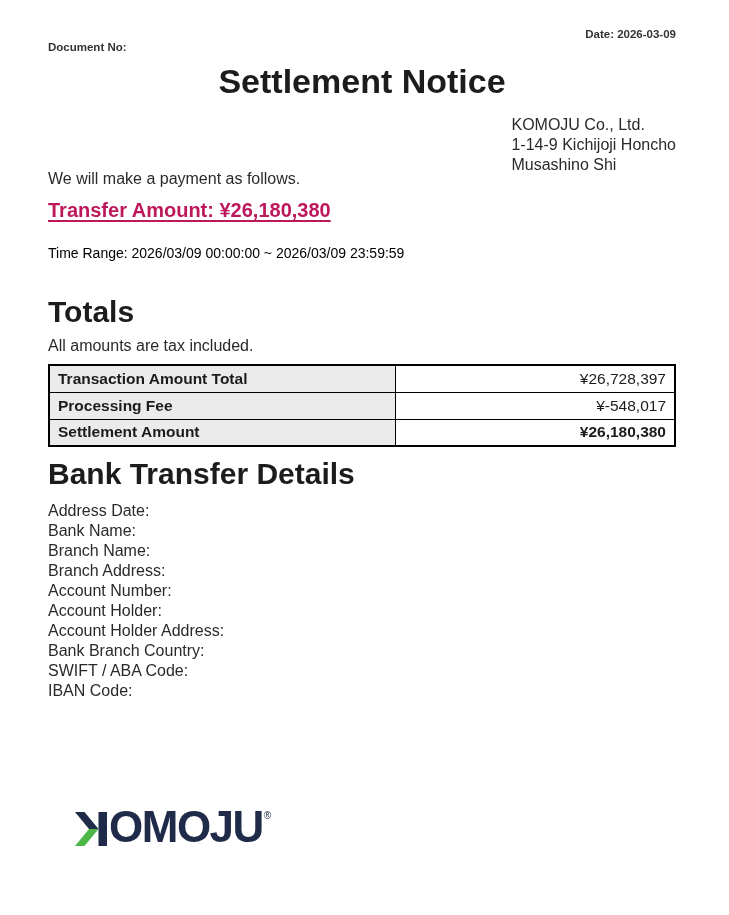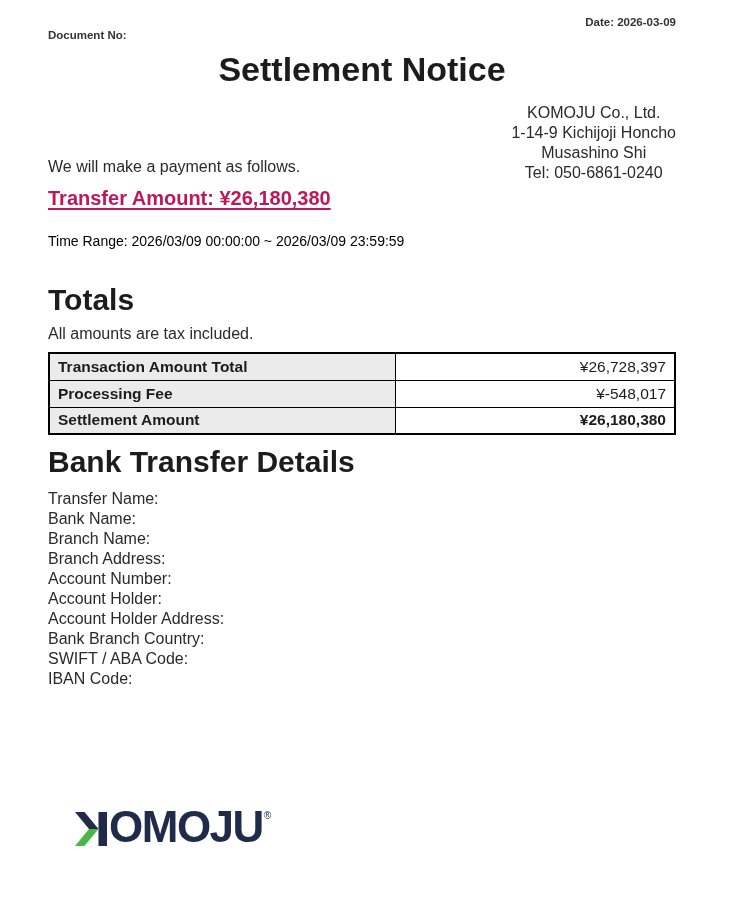--- a/index.html
+++ b/index.html
@@ -9,21 +9,21 @@
     width: 729px;
     height: 915px;
     background: #ffffff;
     font-family: "Liberation Sans", sans-serif;
     color: #222222;
     padding: 0 53px 0 48px;
     overflow: hidden;
   }
   
   .meta-date {
-    padding-top: 16px;
+    padding-top: 28px;
     text-align: right;
     font-size: 11.5px;
     font-weight: bold;
     color: #333;
   }
   .meta-docno {
     padding-right: 106px;
     font-size: 11.5px;
     font-weight: bold;
     color: #333;
@@ -52,21 +52,21 @@
     font-weight: bold;
     color: #be185d;
     text-decoration: underline;
     text-underline-offset: 3px;
     margin-top: 8px;
     line-height: 26px;
   }
   .time-range { font-size: 14px; color: #000000; margin-top: 20px; line-height: 20px; }
   .company-block {
     flex: 0 0 auto;
-    text-align: center;
+    text-align: left;
     font-size: 16px;
     line-height: 20px;
     color: #2a2a2a;
     margin-left: 48px;
   }
   
   .section-heading {
     font-size: 30px;
     font-weight: bold;
     color: #1c1c1c;
@@ -136,21 +136,20 @@
   <div class="info-row">
     <div class="info-left">
       <div class="intro-text">We will make a payment as follows.</div>
       <div class="transfer-amount">Transfer Amount: ¥26,180,380</div>
       <div class="time-range">Time Range: 2026/03/09 00:00:00 ~ 2026/03/09 23:59:59</div>
     </div>
     <div class="company-block">
       <div>KOMOJU Co., Ltd.</div>
       <div>1-14-9 Kichijoji Honcho</div>
       <div>Musashino Shi</div>
-      <div>Tel: 050-6861-0240</div>
     </div>
   </div>
 
   <div class="section-heading totals-heading">Totals</div>
   <div class="totals-note">All amounts are tax included.</div>
 
   <table class="totals-table">
     <tbody>
       <tr>
         <td class="cell-label">Transaction Amount Total</td>
@@ -162,21 +161,21 @@
       </tr>
       <tr>
         <td class="cell-label">Settlement Amount</td>
         <td class="cell-value bold">¥26,180,380</td>
       </tr>
     </tbody>
   </table>
 
   <div class="section-heading bank-heading">Bank Transfer Details</div>
   <div class="bank-fields">
-    <div class="bank-field">Transfer Name:</div>
+    <div class="bank-field">Address Date:</div>
     <div class="bank-field">Bank Name:</div>
     <div class="bank-field">Branch Name:</div>
     <div class="bank-field">Branch Address:</div>
     <div class="bank-field">Account Number:</div>
     <div class="bank-field">Account Holder:</div>
     <div class="bank-field">Account Holder Address:</div>
     <div class="bank-field">Bank Branch Country:</div>
     <div class="bank-field">SWIFT / ABA Code:</div>
     <div class="bank-field">IBAN Code:</div>
   </div>

